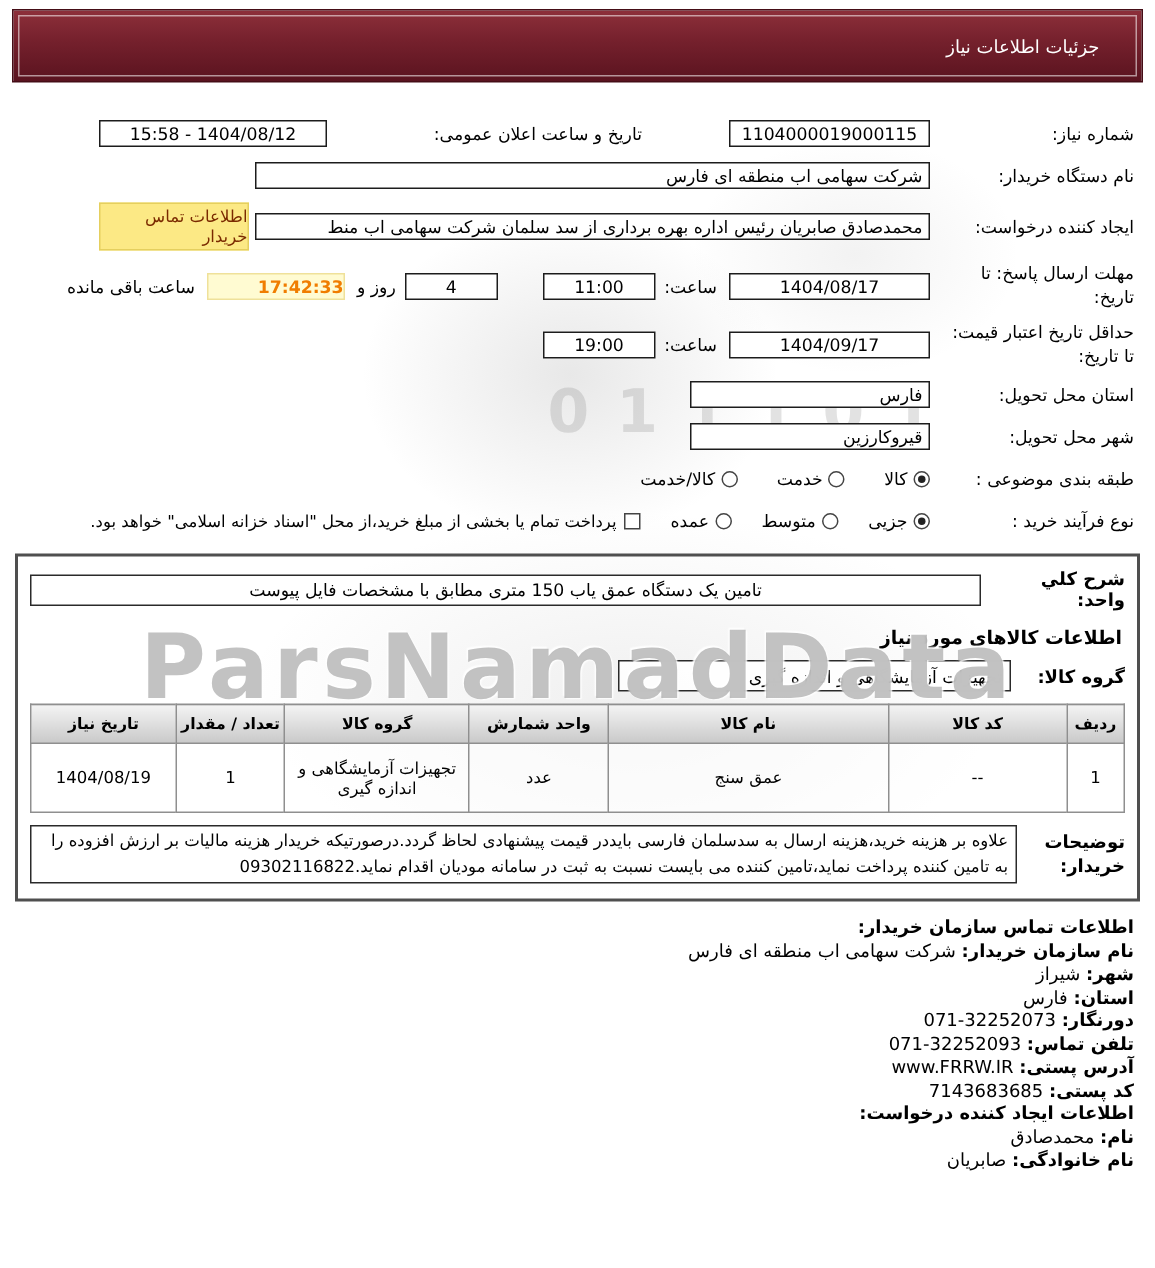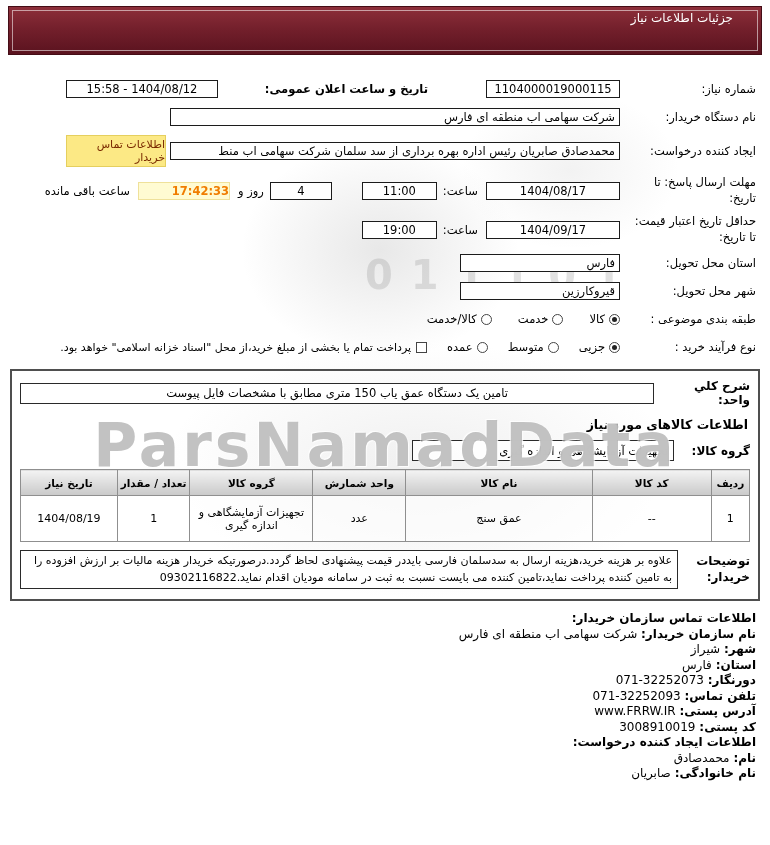--- a/index.html
+++ b/index.html
@@ -24,36 +24,36 @@
              color:rgba(120,120,120,.45);
              text-shadow:1px 1px 1px rgba(255,255,255,.9), -1px -1px 1px rgba(255,255,255,.9); }
 
   .content { position:relative; z-index:2; }
 
   
   .titlebar { margin:6px 8px 0; height:49px; position:relative;
               background:linear-gradient(180deg,#8d2f3a 0%, #74202c 45%, #5a131f 100%);
               border:1px solid #450d16; }
   .titlebar-inner { position:absolute; inset:3px; border:1px solid rgba(255,255,255,.55);
-                    display:flex; }
+                    display:flex; align-items:center; }
   .titlebar-text { color:#fff; font-size:12px; padding-right:24px; }
 
   
   .form { padding-top:24px; }
   .frow { display:flex; align-items:center; padding-right:14px; margin-bottom:8px; min-height:20px; }
   .lbl { white-space:nowrap; }
   .lblc { width:130px; flex:none; margin-left:6px; }
   .lblc.wrap { white-space:normal; line-height:1.35; }
   .vbox { height:18px; border:1px solid #1c1c1c; background:#fff; flex:none;
           display:flex; align-items:center; justify-content:center;
           padding:0 4px; overflow:hidden; white-space:nowrap; }
   .vbox.rt { justify-content:flex-start; }
   .vbox.ltrbox { direction:ltr; }
   .w134{width:134px}.w152{width:152px}.w450{width:450px}.w160{width:160px}
-  .w75{width:75px}.w62{width:62px}.w100{width:100px}.w145{width:145px; flex:none;font-weight:bold;}
+  .w75{width:75px}.w62{width:62px}.w100{width:100px}.w145{width:145px; flex:none;}
   .sp58{width:58px; flex:none}.ml4{margin-left:4px}.ml6{margin-left:6px}.ml8{margin-left:8px}
   .ml20{margin-left:20px}.ml26{margin-left:26px}.ml30{margin-left:30px}.ml65{margin-left:65px}
 
   .contact-link { background:#fce985; color:#7a2a00; height:32px; display:flex; flex:none;
                   align-items:center; justify-content:center; font-size:11px; cursor:pointer;
                   border:1px solid #e5cf5e; }
   .timer { width:92px; height:18px; flex:none; background:#fffbd2; border:1px solid #efe19a;
            display:flex; align-items:center; justify-content:center; gap:4px;
            color:#f07d00; font-weight:bold; direction:ltr;padding-left:29px; }
   .radio { width:11px; height:11px; border:1px solid #444; border-radius:50%; background:#fff;
@@ -272,21 +272,21 @@
       <div class="c-row">
         <span class="b">تلفن تماس:</span>
         <span class="val" dir="auto">071-32252093</span>
       </div>
       <div class="c-row">
         <span class="b">آدرس پستی:</span>
         <span class="val" dir="auto">www.FRRW.IR</span>
       </div>
       <div class="c-row">
         <span class="b">کد پستی:</span>
-        <span class="val" dir="auto">3008910019</span>
+        <span class="val" dir="auto">7143683685</span>
       </div>
 
       <div class="c-row b">اطلاعات ایجاد کننده درخواست:</div>
 
       <div class="c-row">
         <span class="b">نام:</span>
         <span class="val" dir="auto">محمدصادق</span>
       </div>
       <div class="c-row">
         <span class="b">نام خانوادگی:</span>

